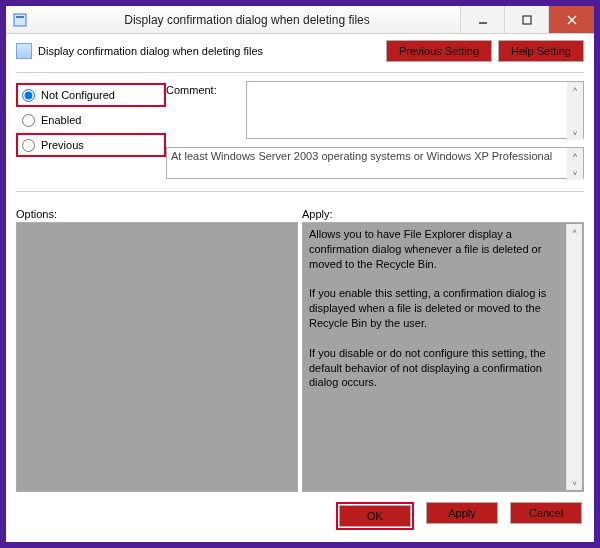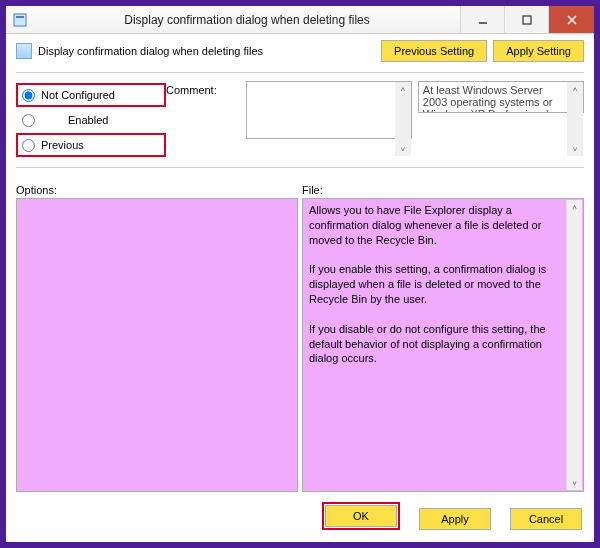--- a/index.html
+++ b/index.html
@@ -10,44 +10,44 @@
 .titlebar-title { flex: 1; text-align: center; font-size: 12px; color: #222; }
 .winbtns { display: flex; height: 100%; }
 .winbtn { width: 44px; display: flex; align-items: center; justify-content: center; border-left: 1px solid #d8d8d8; background: #f3f3f3; }
 .winbtn.close { background: #c74f3c; color: #fff; width: 46px; }
 .winbtn svg { display: block; }
 .body { flex: 1; padding: 6px 10px 10px 10px; display: flex; flex-direction: column; overflow: hidden; }
 .header-row { display: flex; align-items: center; margin-bottom: 6px; }
 .header-icon { width: 16px; height: 16px; margin-right: 6px; background: linear-gradient(#cfe7ff,#a8d1ff); border: 1px solid #7aa7d8; }
 .header-label { flex: 1; color: #000; }
 .nav-buttons { display: flex; gap: 6px; }
-.btn { height: 22px; padding: 0 12px; background: #fde047; border: 1px solid #adadad; color: #000; display: inline-flex; align-items: center; justify-content: center; cursor: default; }
+.btn { height: 22px; padding: 0 12px; background: #b91c1c; border: 1px solid #adadad; color: #000; display: inline-flex; align-items: center; justify-content: center; cursor: default; }
 .divider { height: 1px; background: #d0d0d0; margin: 4px 0 8px 0; }
 .config-row { display: flex; }
 .radio-col { width: 150px; padding-top: 2px; }
 .radio-item { display: flex; align-items: center; height: 20px; padding-left: 4px; }
 .radio-item input { margin: 0 6px 0 2px; }
 .red-box { border: 2px solid #d4002a; padding: 0; }
 .red-box .radio-item { padding-left: 2px; }
-.right-col { flex: 1; display: flex; gap: 6px; }
+.right-col { flex: 1; display: flex; flex-direction: column; gap: 6px; }
 .field-row { display: flex; }
 .field-label { width: 80px; padding-top: 3px; color: #000; text-align: left; }
 .textarea-wrap { flex: 1; position: relative; }
 .textarea { width: 100%; border: 1px solid #abadb3; background: #fff; padding: 2px 18px 2px 4px; resize: none; font-family: inherit; color: #000; }
 .comment-area { height: 58px; }
 .supported-area { height: 32px; color: #444; }
 .sb { position: absolute; right: 1px; top: 1px; bottom: 1px; width: 16px; background: #f0f0f0; display: flex; flex-direction: column; justify-content: space-between; }
 .sb div { height: 14px; display: flex; align-items: center; justify-content: center; color: #666; font-size: 8px; }
 .lower { flex: 1; display: flex; gap: 4px; margin-top: 8px; min-height: 0; }
 .col { flex: 1; display: flex; flex-direction: column; min-height: 0; }
 .col-label { margin-bottom: 2px; color: #000; }
-.panel { flex: 1; border: 1px solid #abadb3; background: #f0abfc; overflow: hidden; position: relative; }
+.panel { flex: 1; border: 1px solid #abadb3; background: #a3a3a3; overflow: hidden; position: relative; }
 .help-text { padding: 4px 18px 4px 6px; color: #000; line-height: 1.35; white-space: pre-wrap; }
 .panel .sb { border-left: 1px solid #e0e0e0; }
-.footer { display: flex; justify-content: flex-end; gap: 19px; padding: 10px 2px 2px 2px; align-items: flex-end; }
+.footer { display: flex; justify-content: flex-end; gap: 12px; padding: 10px 2px 2px 2px; }
 .ok-wrap { border: 2px solid #d4002a; padding: 1px; }
 .btn.footer-btn { width: 72px; }
 </style>
 </head>
 <body>
 
 <div class="window">
 
   <div class="titlebar">
     <span class="titlebar-icon">
@@ -77,35 +77,35 @@
     </div>
   </div>
 
   <div class="body">
 
     <div class="header-row">
       <span class="header-icon"></span>
       <span class="header-label">Display confirmation dialog when deleting files</span>
       <div class="nav-buttons">
         <button class="btn">Previous Setting</button>
-        <button class="btn">Apply Setting</button>
+        <button class="btn">Help Setting</button>
       </div>
     </div>
 
     <div class="divider"></div>
 
     <div class="config-row">
       <div class="radio-col">
         <div class="red-box">
           <label class="radio-item">
             <input type="radio" name="state" checked="" style="">
             <span>Not Configured</span>
           </label>
         </div>
-        <label class="radio-item" style="margin:3px 0;gap:27px;">
+        <label class="radio-item" style="margin:3px 0;">
           <input type="radio" name="state" style="">
           <span>Enabled</span>
         </label>
         <div class="red-box">
           <label class="radio-item">
             <input type="radio" name="state" style="">
             <span>Previous</span>
           </label>
         </div>
       </div>
@@ -134,21 +134,21 @@
     </div>
 
     <div class="divider" style="margin-top:10px;"></div>
 
     <div class="lower">
       <div class="col">
         <div class="col-label">Options:</div>
         <div class="panel"></div>
       </div>
       <div class="col">
-        <div class="col-label">File:</div>
+        <div class="col-label">Apply:</div>
         <div class="panel">
           <div class="help-text">Allows you to have File Explorer display a confirmation dialog whenever a file is deleted or moved to the Recycle Bin.
 
 If you enable this setting, a confirmation dialog is displayed when a file is deleted or moved to the Recycle Bin by the user.
 
 If you disable or do not configure this setting, the default behavior of not displaying a confirmation dialog occurs.</div>
           <div class="sb">
               <div>˄</div>
               <div>˅</div>
             </div>

